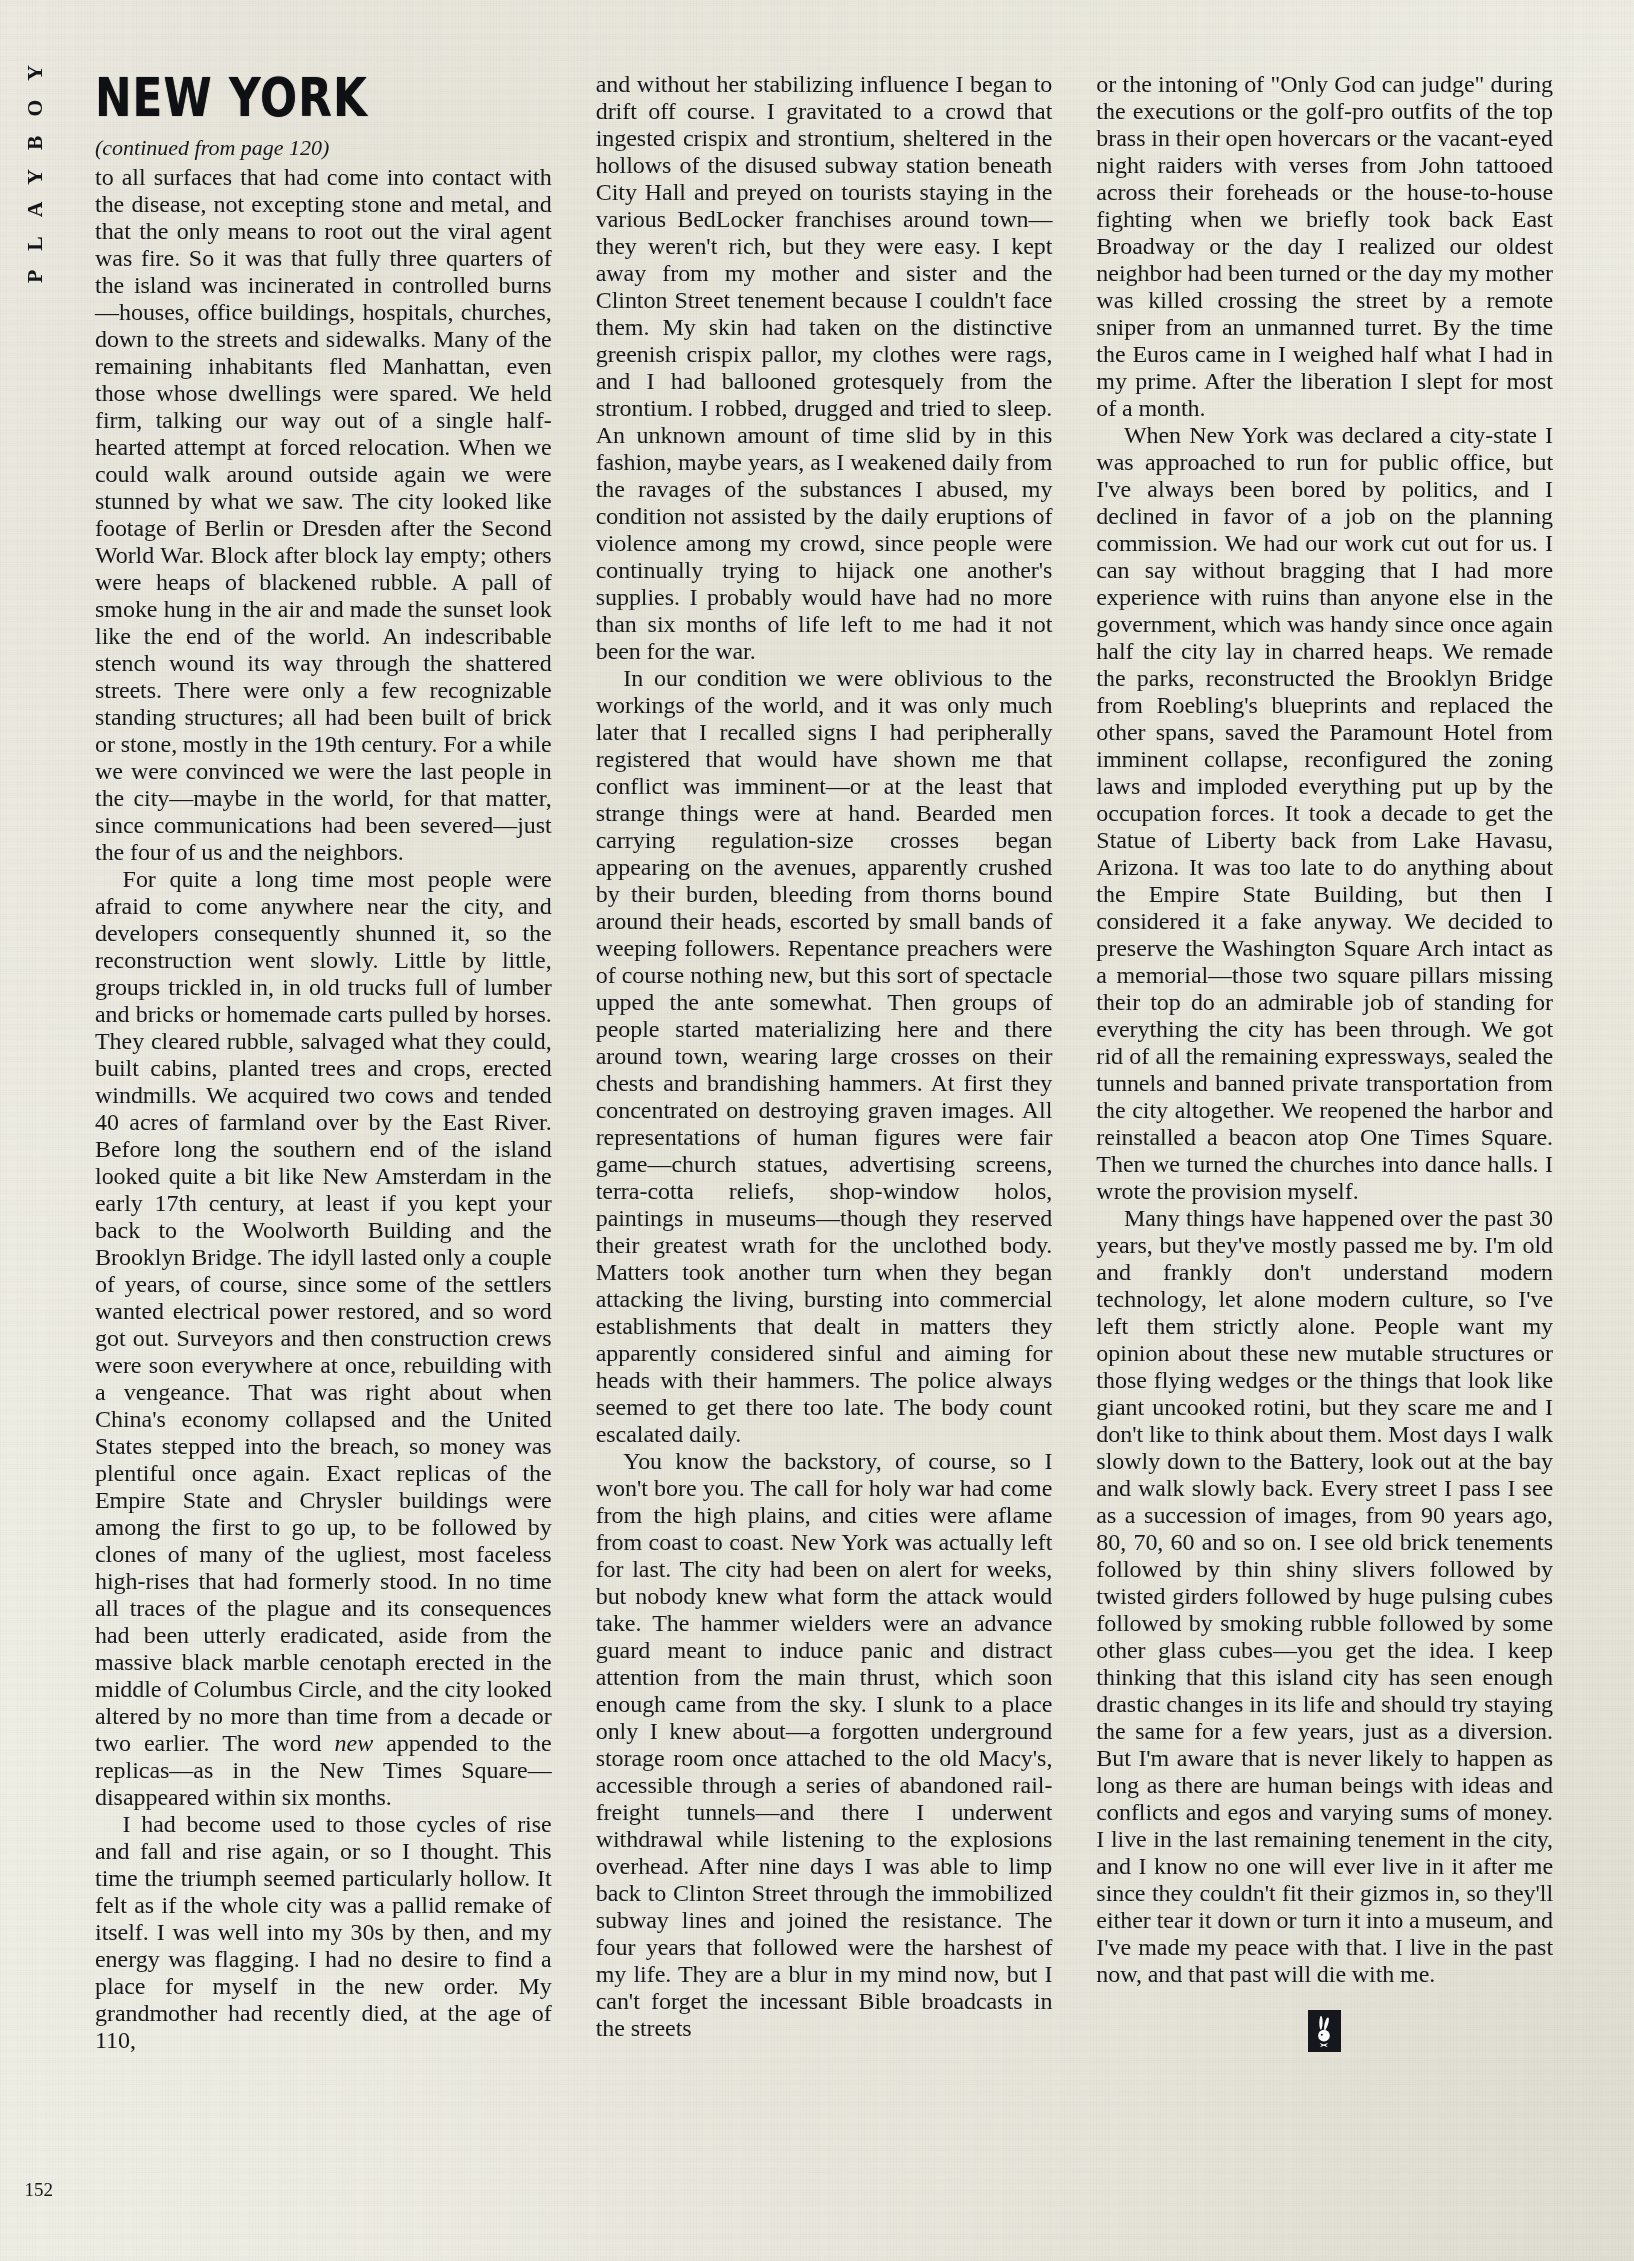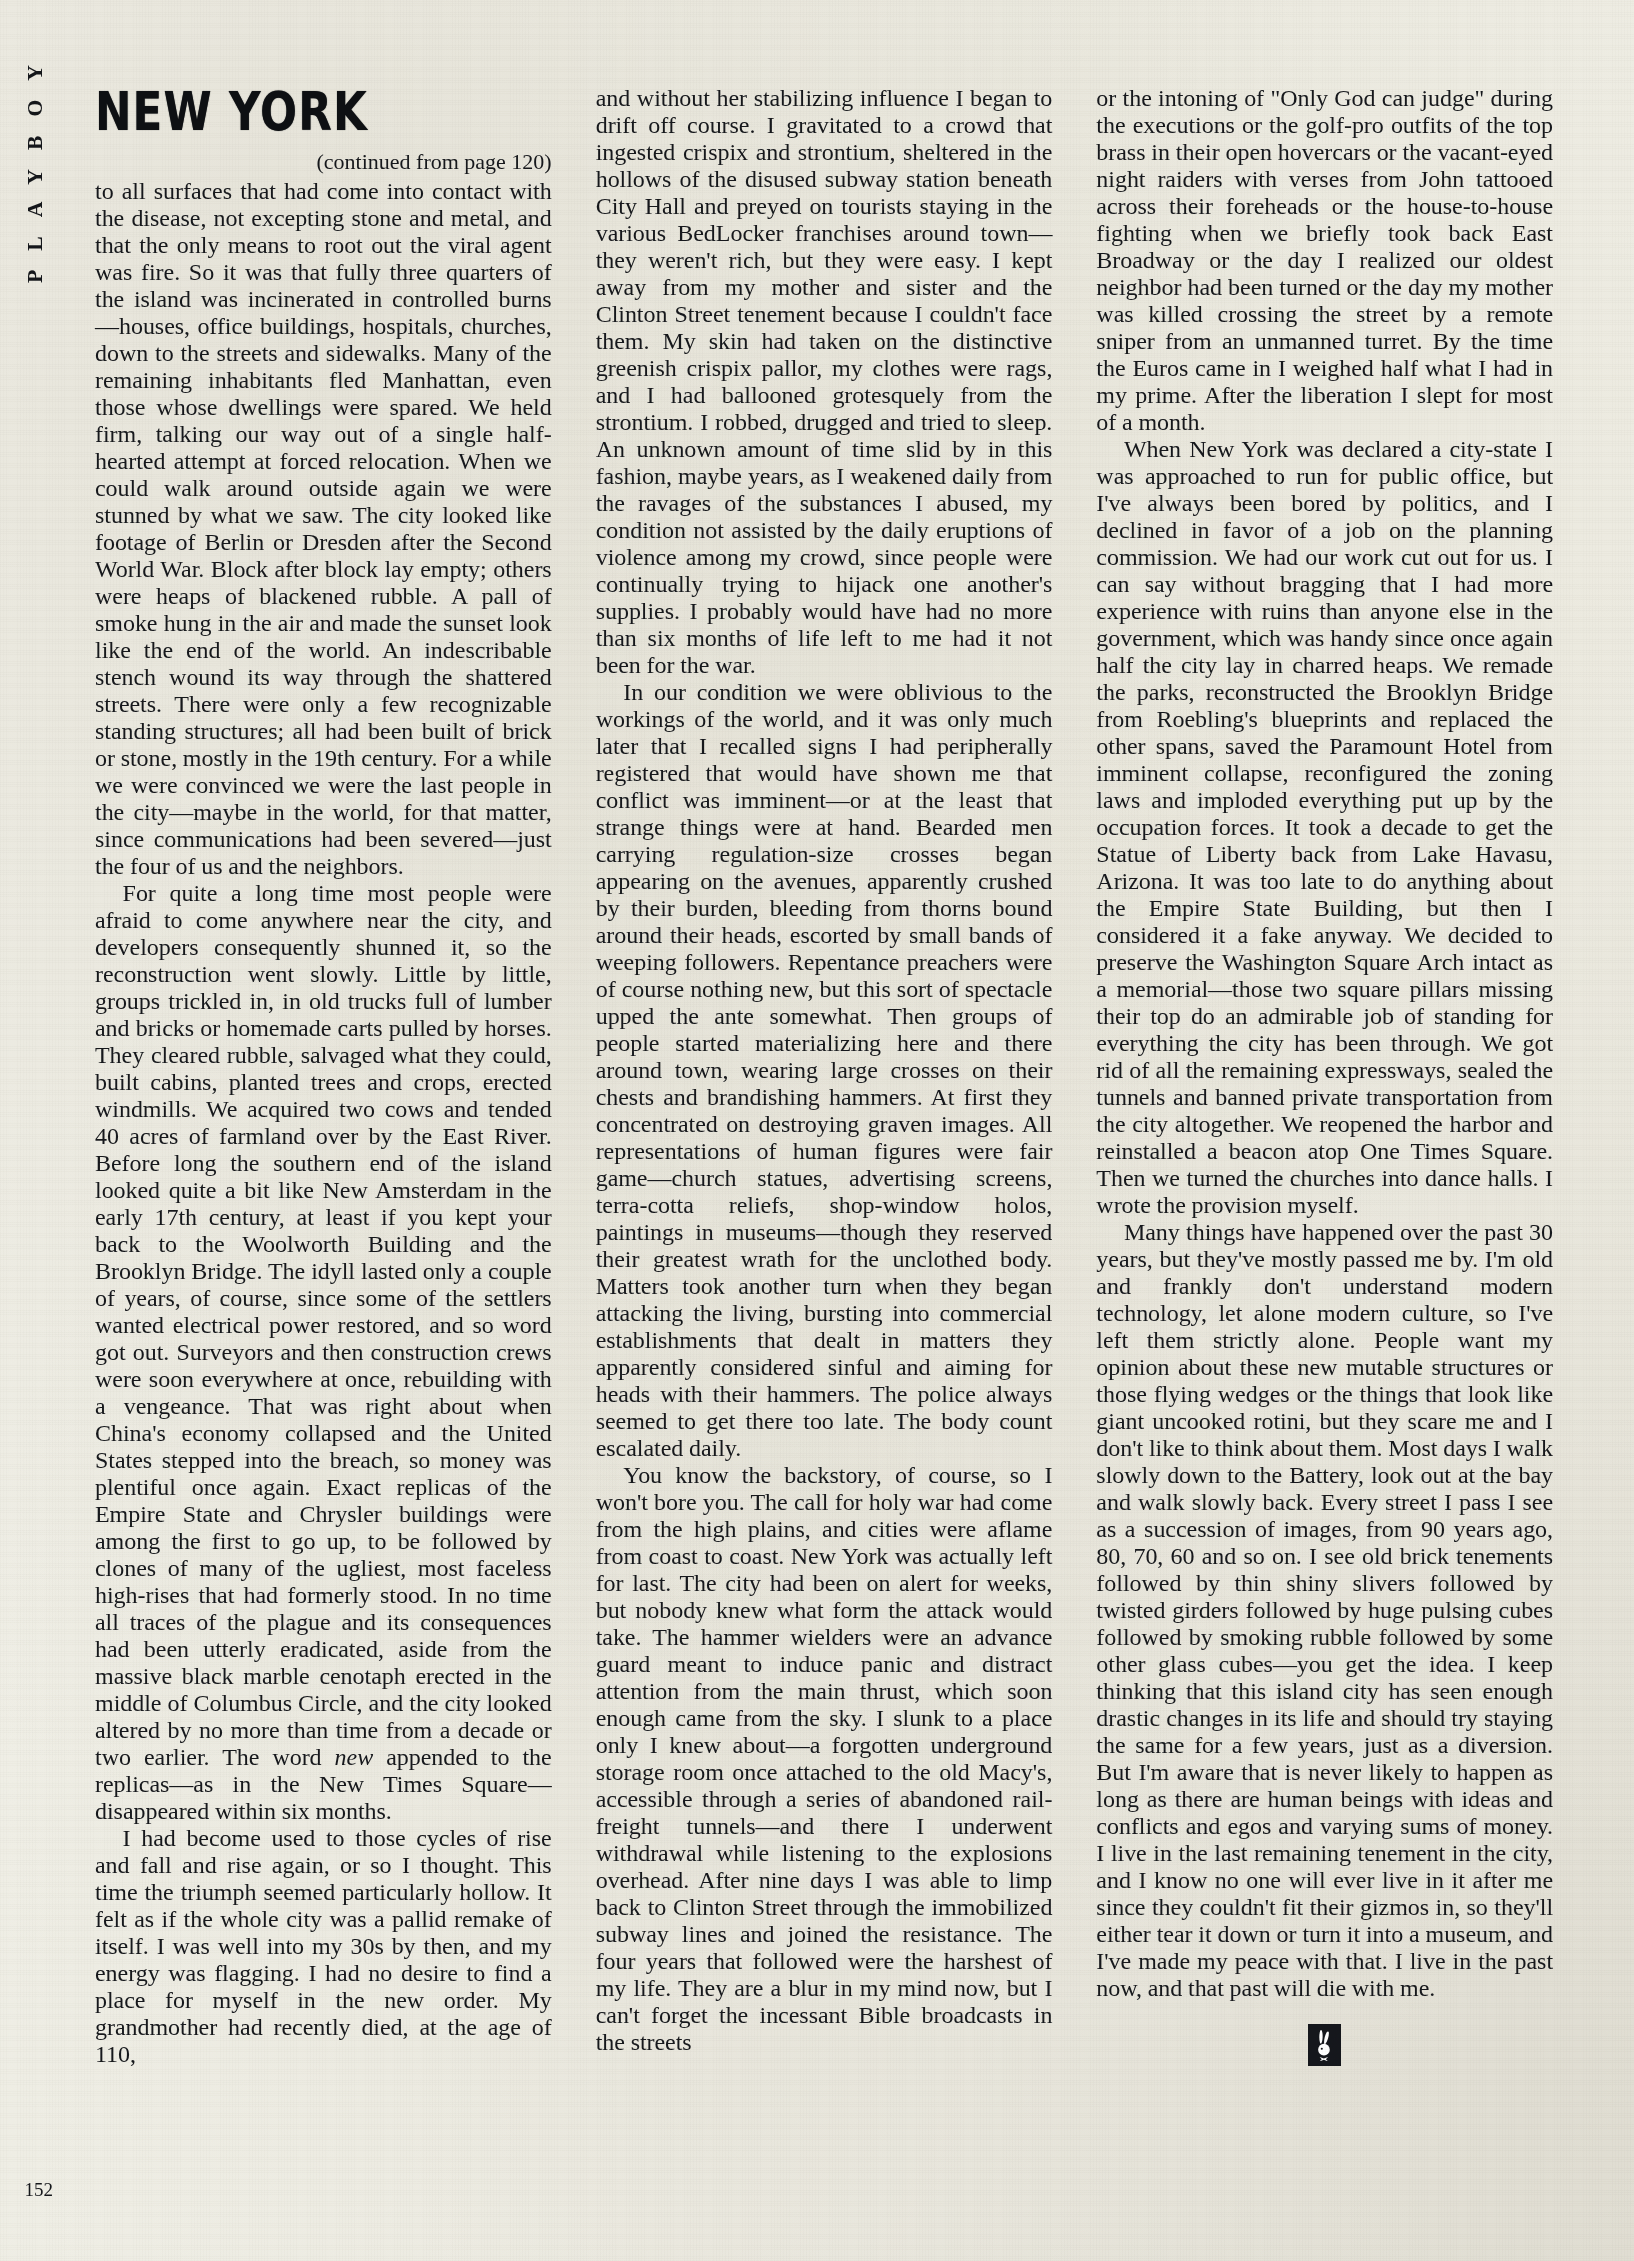--- a/index.html
+++ b/index.html
@@ -55,21 +55,21 @@
     font-weight: 700;
     font-size: 21.7px;
     letter-spacing: 19px;
     color: #14161a;
   }
 
   
   .cols {
     position: absolute;
     left: 95px;
-    top: 85px;
+    top: 71px;
     width: 1458px;
     height: 2115px;
     display: flex;
     gap: 44px;
   }
   .col {
     width: 465px;
     position: relative;
   }
   .col2, .col3 { padding-top: 0; }
@@ -80,21 +80,21 @@
     font-size: 45px;
     letter-spacing: 1.1px;
     line-height: 1;
     margin: 0 0 4.3px 0;
     color: #0e1013;
     transform: scaleY(1.18) scaleX(.97);
     transform-origin: left top;
     text-shadow: 0 0 0.9px rgba(14,16,19,.8);
   }
   .contline {
-    text-align: right;
+    font-style: italic;
     font-size: 22px;
     line-height: 1.18;
     margin: 19px 0 2.9px 0;
   }
 
   p.body {
     margin: 0;
     text-align: justify;
     text-justify: inter-word;
     font-size: 24px;

